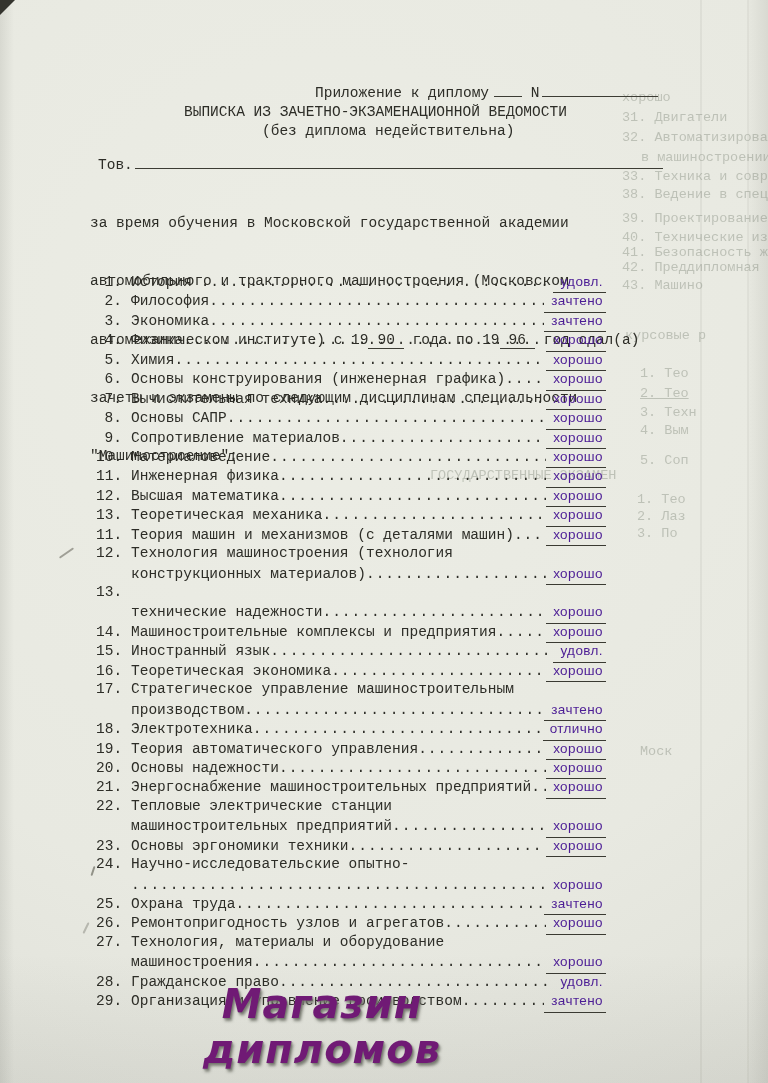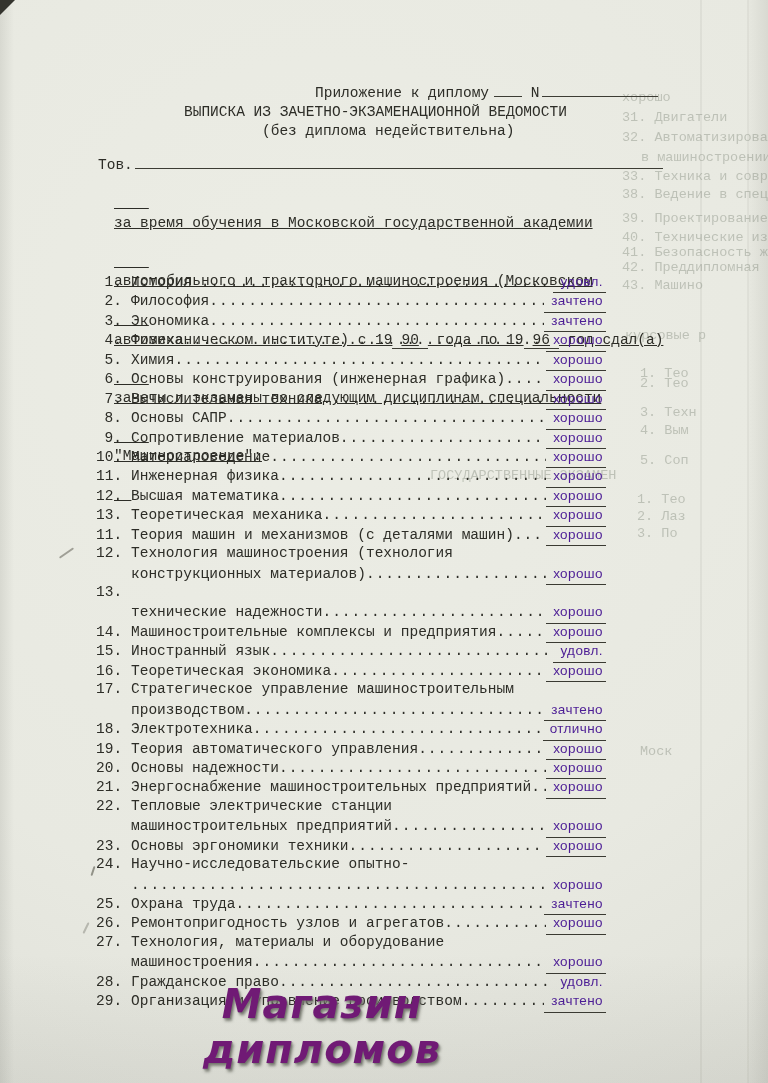--- a/index.html
+++ b/index.html
@@ -18,21 +18,21 @@
   
   .h1{left:315px;top:84px;text-align:center;}
   .h2{left:184px;top:103px;}
   .h3{left:262px;top:122px;}
   .blank{display:inline-block;border-bottom:1.4px solid #3c3c34;height:12px;vertical-align:baseline;}
   .blank.b1{width:28px;margin-left:5px;}
   .blank.b2{width:116px;margin-left:3px;}
   
   .tovline{left:98px;top:155px;width:566px;}
   .tov-ul{display:inline-block;border-bottom:1.4px solid #3c3c34;height:13px;width:528px;margin-left:2px;}
-  .para{left:114px;top:175px;text-decoration:underline;}
+  .para{left:90px;top:175px;}
   .year{border-bottom:1.4px solid #3c3c34;padding:0 9px;}
   
   .list{left:96px;top:272px;width:510px;}
   .row{display:flex;align-items:baseline;height:19.45px;font-size:14.5px;line-height:19.45px;}
   .num{flex:none;width:26px;text-align:right;margin-right:9px;white-space:pre;}
   .txt{flex:none;white-space:pre;}
   .leader{flex:1 1 auto;min-width:0;overflow:hidden;white-space:nowrap;letter-spacing:1px;}
   .grade{flex:none;white-space:pre;font-family:"Liberation Sans",sans-serif;font-size:13.5px;
          letter-spacing:0.4px;color:#4c1d95;padding:0 3px 1px 7px;}
   .grade.ul{border-bottom:1.5px solid #3a3a32;}
@@ -63,21 +63,21 @@
     <span class="bleed" style="left: 641px; top: 150px;">в машиностроении</span>
     <span class="bleed" style="left: 622px; top: 169px;">33. Техника и совре</span>
     <span class="bleed" style="left: 622px; top: 187px;">38. Ведение в специ</span>
     <span class="bleed" style="left: 622px; top: 211px;">39. Проектирование</span>
     <span class="bleed" style="left: 622px; top: 230px;">40. Технические изм</span>
     <span class="bleed" style="left: 622px; top: 245px;">41. Безопасность жи</span>
     <span class="bleed" style="left: 622px; top: 260px;">42. Преддипломная пр</span>
     <span class="bleed" style="left: 622px; top: 278px;">43. Машино</span>
     <span class="bleed" style="left: 625px; top: 328px;">курсовые р</span>
     <span class="bleed" style="left: 640px; top: 366px;">1. Тео</span>
-    <span class="bleed" style="left: 640px; top: 376px;">2. Тео</span>
+    <span class="bleed" style="left: 640px; top: 386px; text-decoration: underline;">2. Тео</span>
     <span class="bleed" style="left: 640px; top: 405px;">3. Техн</span>
     <span class="bleed" style="left: 640px; top: 423px;">4. Вым</span>
     <span class="bleed" style="left: 640px; top: 453px;">5. Соп</span>
     <span class="bleed" style="left: 430px; top: 468px;">ГОСУДАРСТВЕННЫЕ ЭКЗАМЕН</span>
     <span class="bleed" style="left: 637px; top: 492px;">1. Тео</span>
     <span class="bleed" style="left: 637px; top: 509px;">2. Лаз</span>
     <span class="bleed" style="left: 637px; top: 526px;">3. По</span>
     <span class="bleed" style="left: 640px; top: 744px;">Моск</span>
   </div>
 

